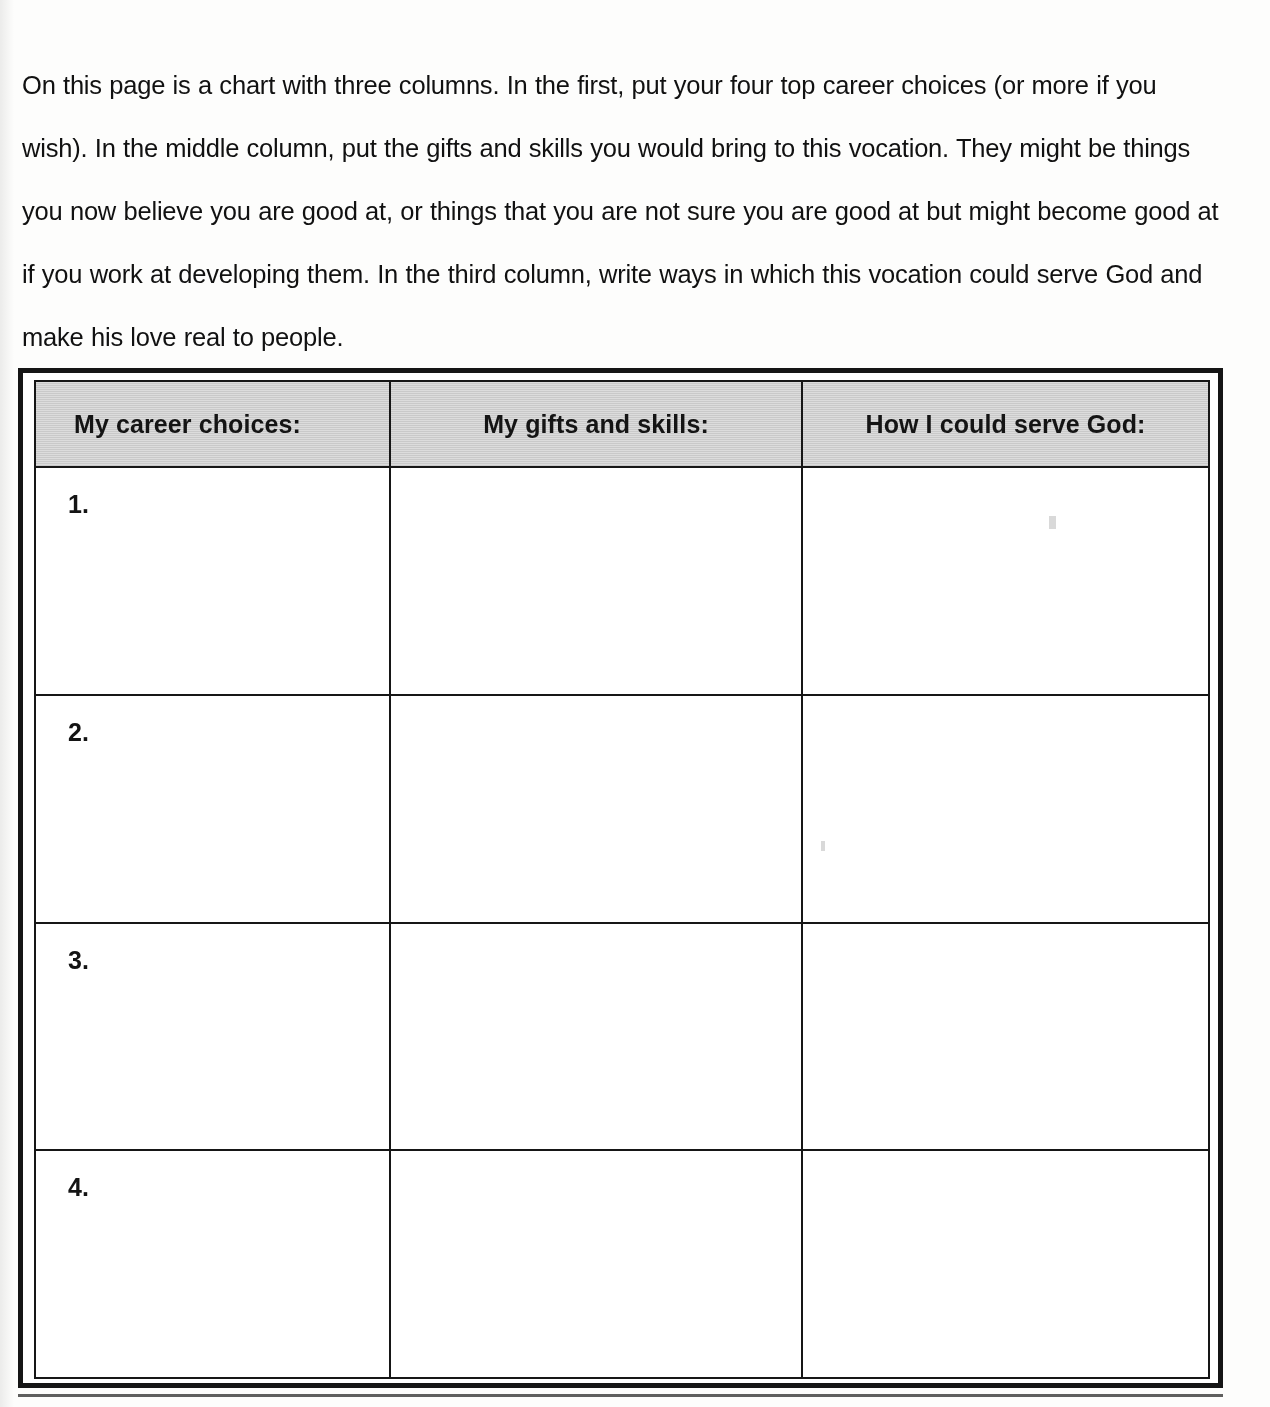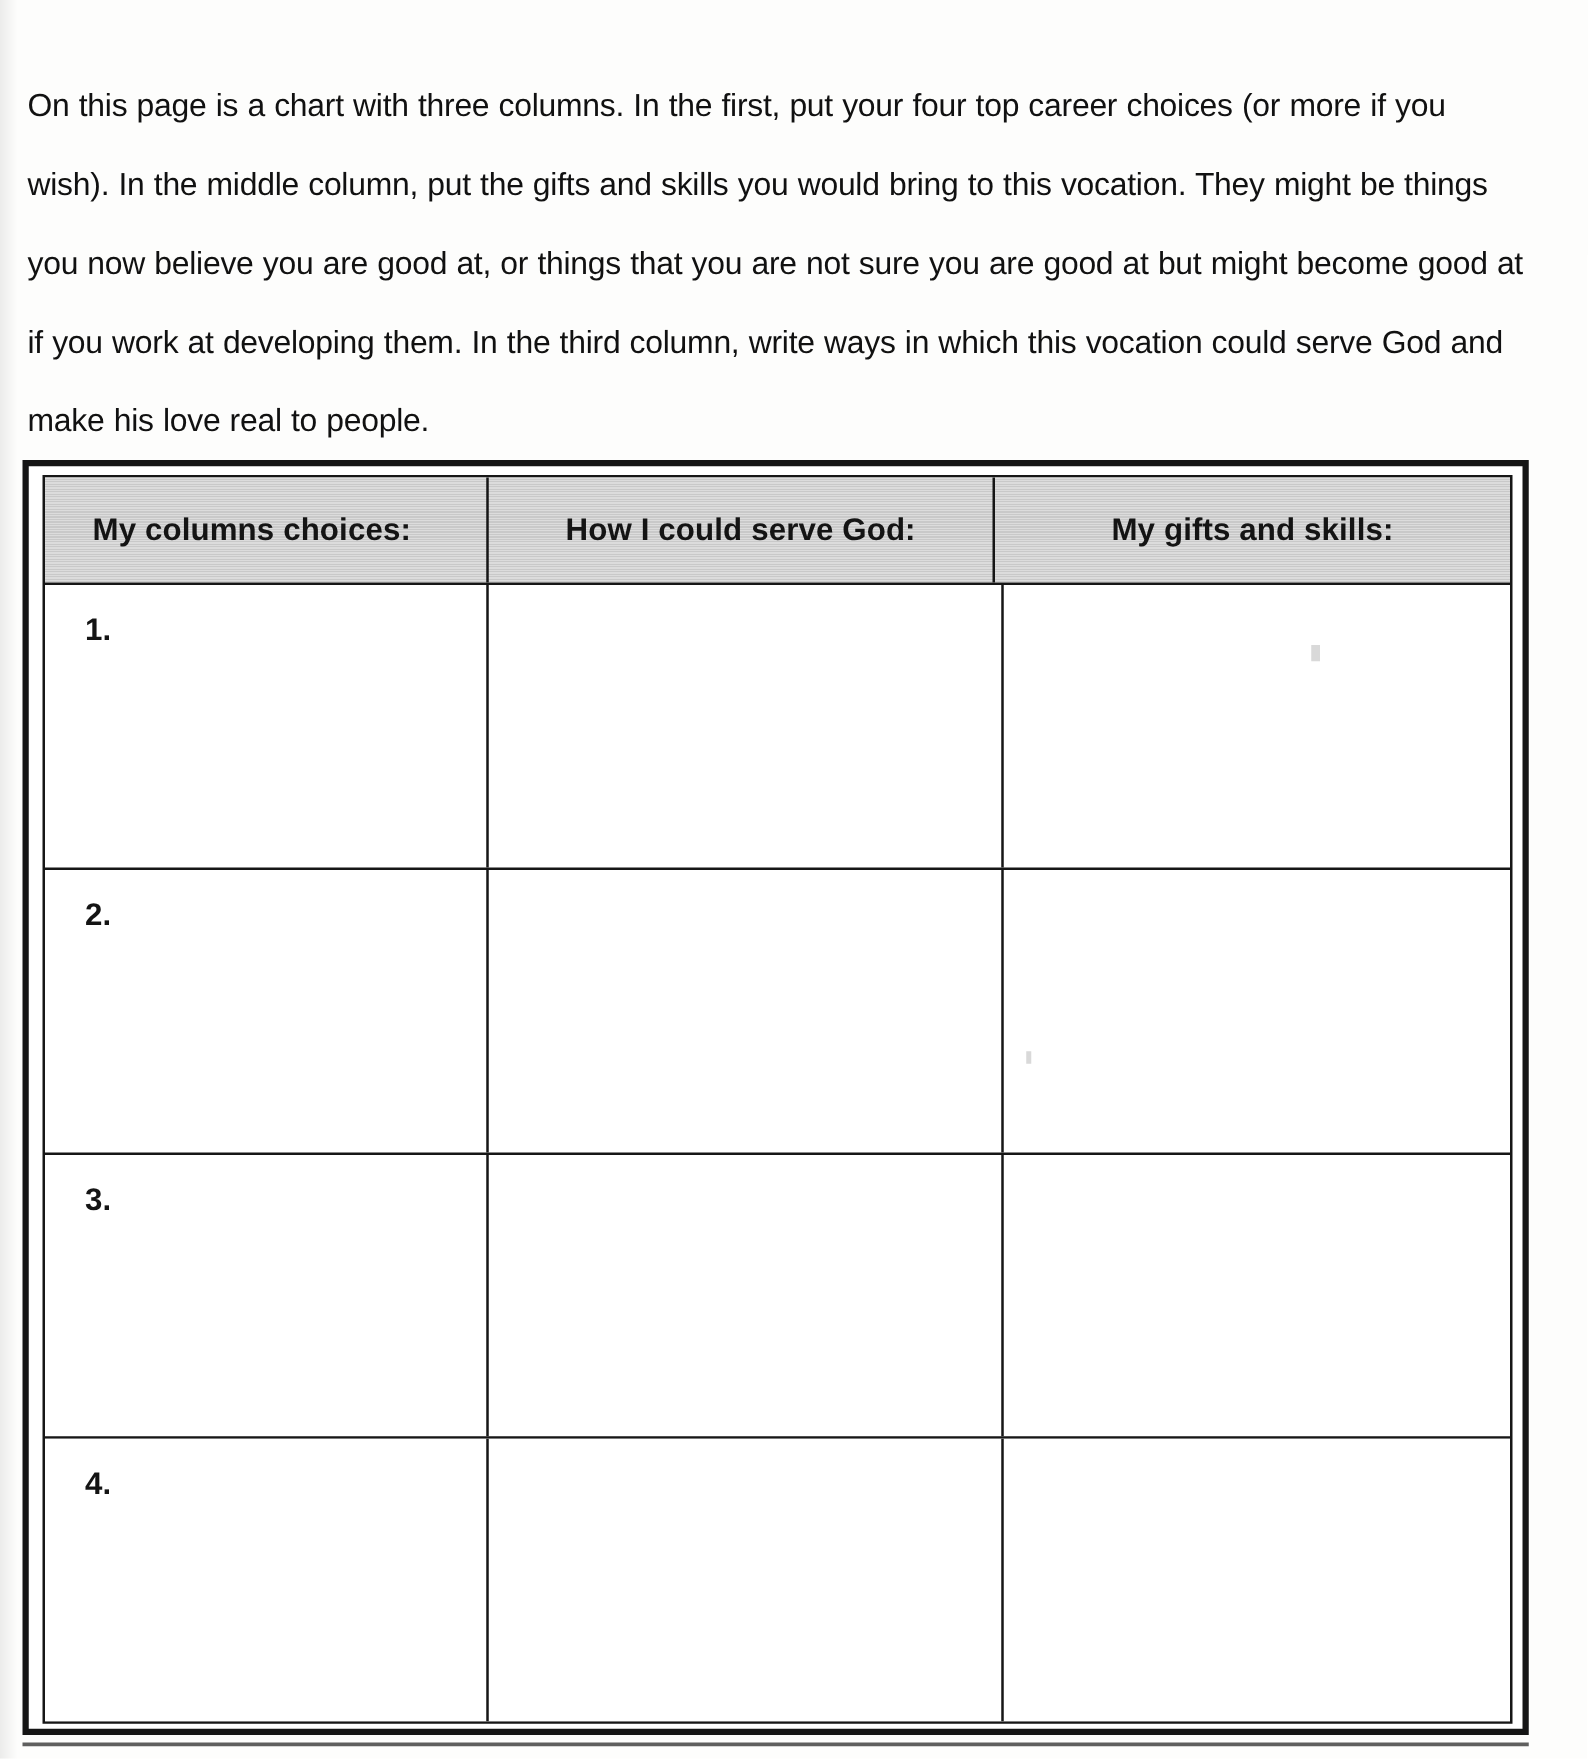--- a/index.html
+++ b/index.html
@@ -157,23 +157,23 @@
 
   <div class="edge-shadow-left"></div>
 
   <p class="intro">On this page is a chart with three columns. In the first, put your four top career choices (or more if you wish). In the middle column, put the gifts and skills you would bring to this vocation. They might be things you now believe you are good at, or things that you are not sure you are good at but might become good at if you work at developing them. In the third column, write ways in which this vocation could serve God and make his love real to people.</p>
 
   <div class="chart-wrap">
     <div class="chart-outer">
       <div class="chart-inner">
 
         <div class="header-row">
-          <div class="cell col-1 header-cell first">My columns choices:</div>
+          <div class="cell col-1 header-cell first">My career choices:</div>
+          <div class="cell col-2 header-cell">My gifts and skills:</div>
           <div class="cell col-3 header-cell">How I could serve God:</div>
-          <div class="cell col-2 header-cell">My gifts and skills:</div>
         </div>
 
         <div class="body-row">
           <div class="cell col-1">
             <span class="row-number">1.</span>
           </div>
           <div class="cell col-2"></div>
           <div class="cell col-3">
             <span class="speck" style="right:152px; top:48px; width:7px; height:13px;"></span>
           </div>

